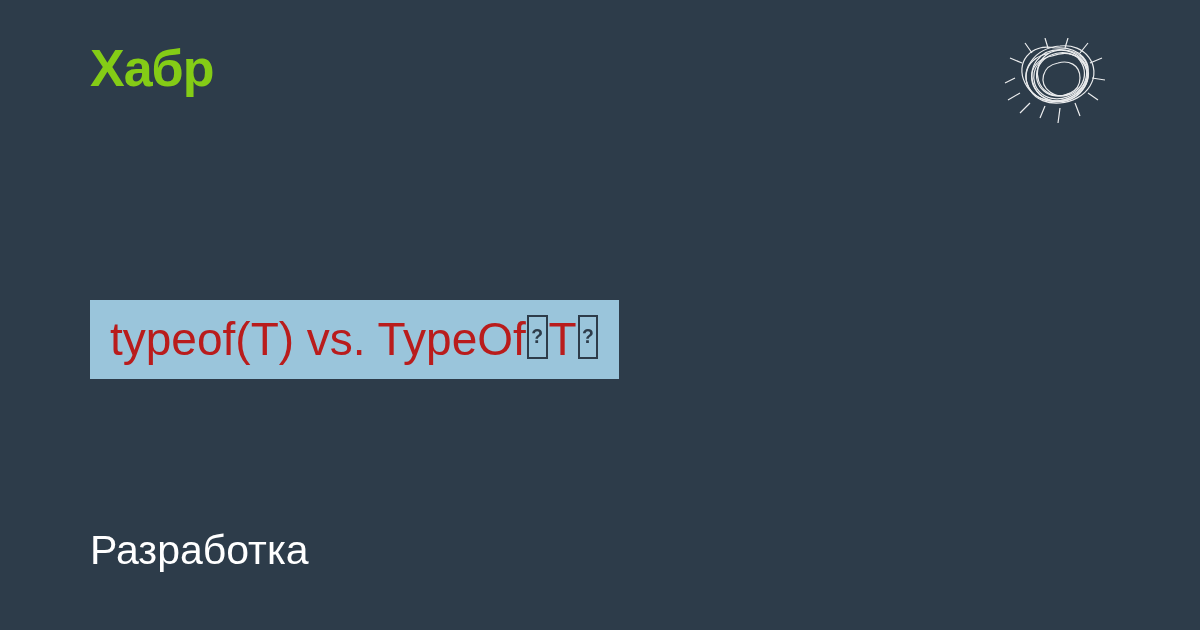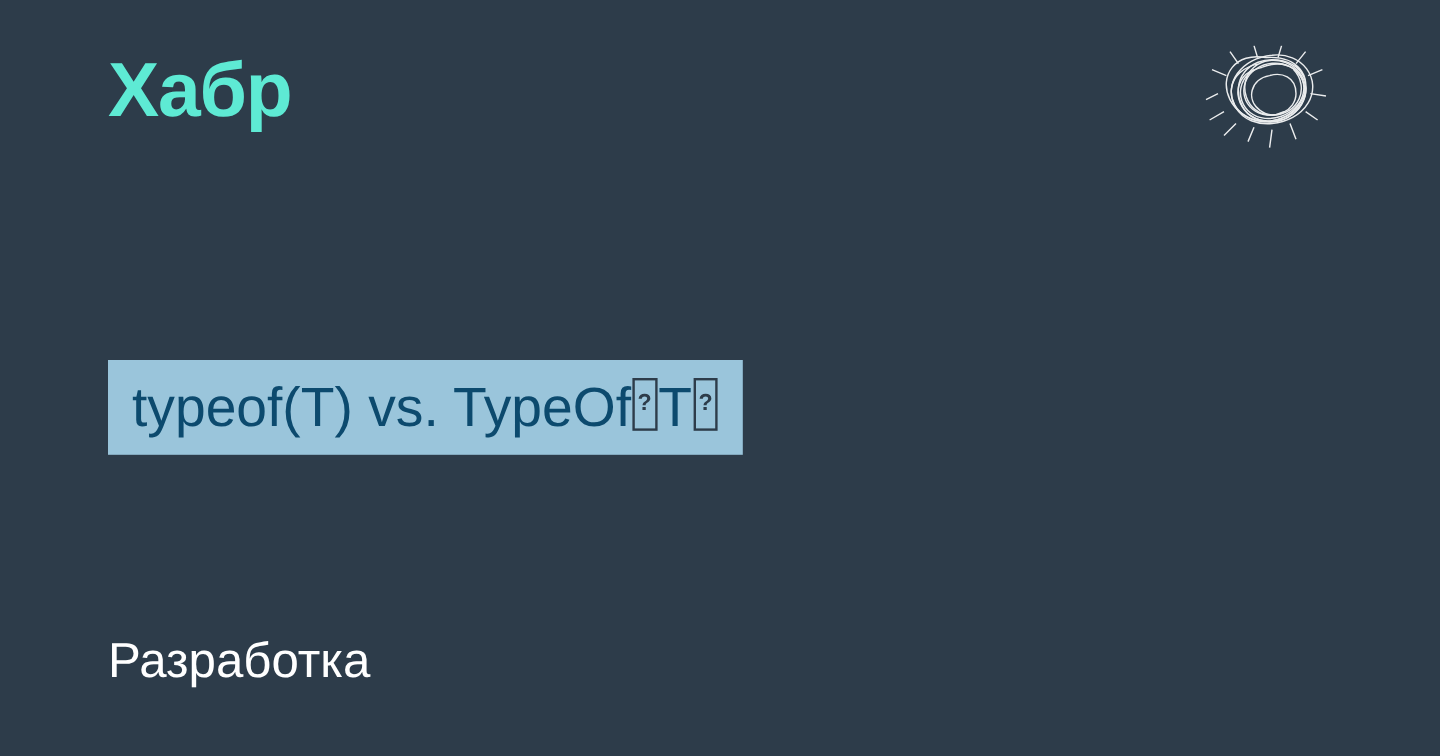--- a/index.html
+++ b/index.html
@@ -18,43 +18,43 @@
     .header {
       position: absolute;
       top: 38px;
       left: 90px;
       right: 90px;
       display: flex;
       justify-content: space-between;
       align-items: flex-start;
     }
     .logo {
-      color: #5eead4;
-      font-size: 64px;
+      color: #84cc16;
+      font-size: 52px;
       font-weight: 700;
       letter-spacing: -1px;
     }
     .scribble-icon {
       width: 110px;
       height: 90px;
       position: relative;
     }
     .scribble-icon svg {
       width: 100%;
       height: 100%;
     }
     .title-container {
       position: absolute;
       top: 300px;
       left: 90px;
     }
     .title {
       display: inline-block;
       background-color: #9ac5db;
-      color: #0c4a6e;
+      color: #b91c1c;
       font-size: 46px;
       font-weight: 500;
       padding: 12px 20px;
       line-height: 1.2;
     }
     .tofu {
       display: inline-block;
       width: 0.45em;
       height: 0.95em;
       border: 2px solid #2d3c4a;

